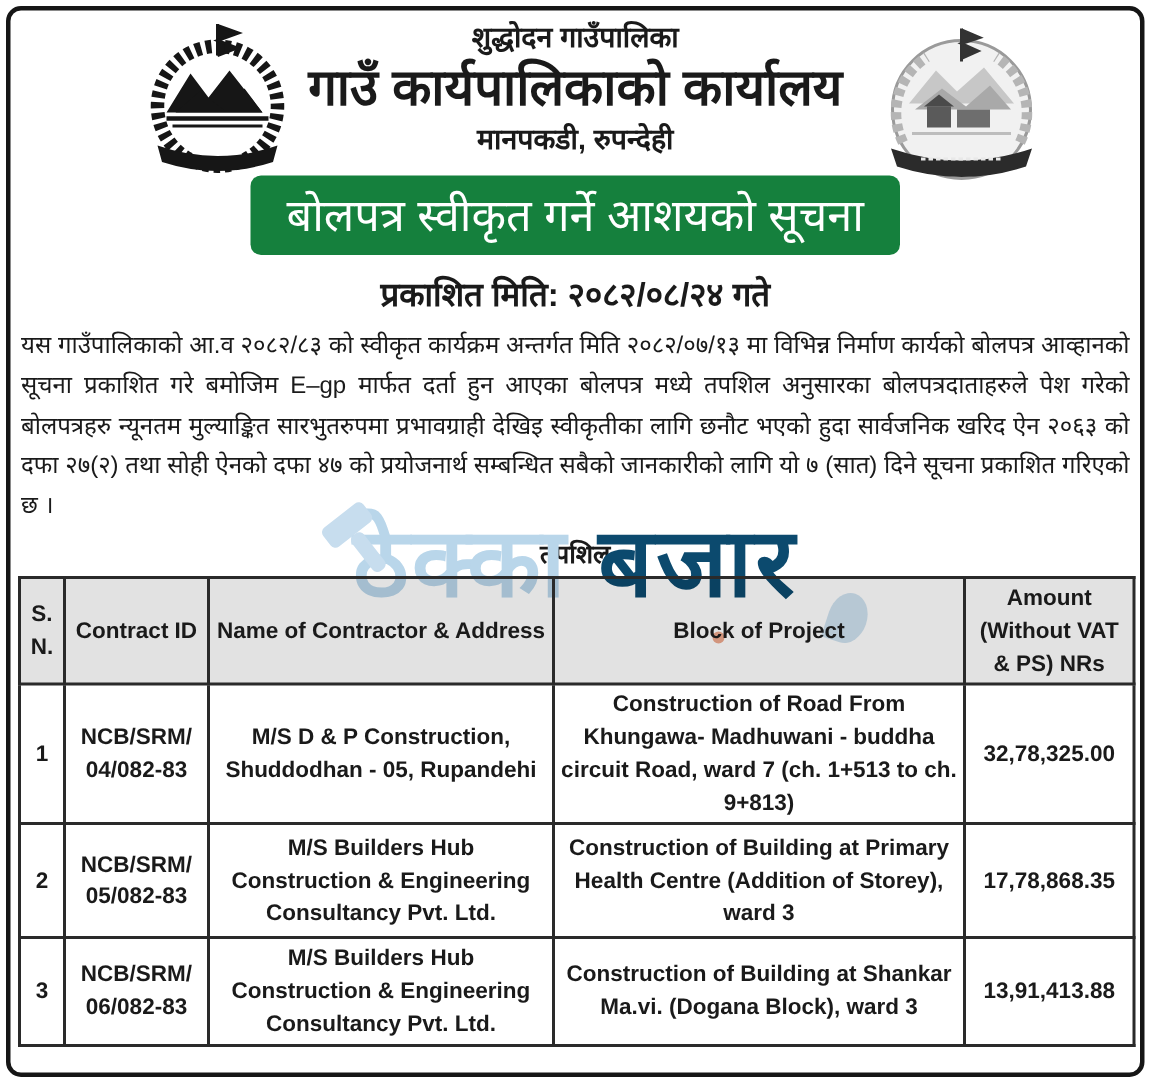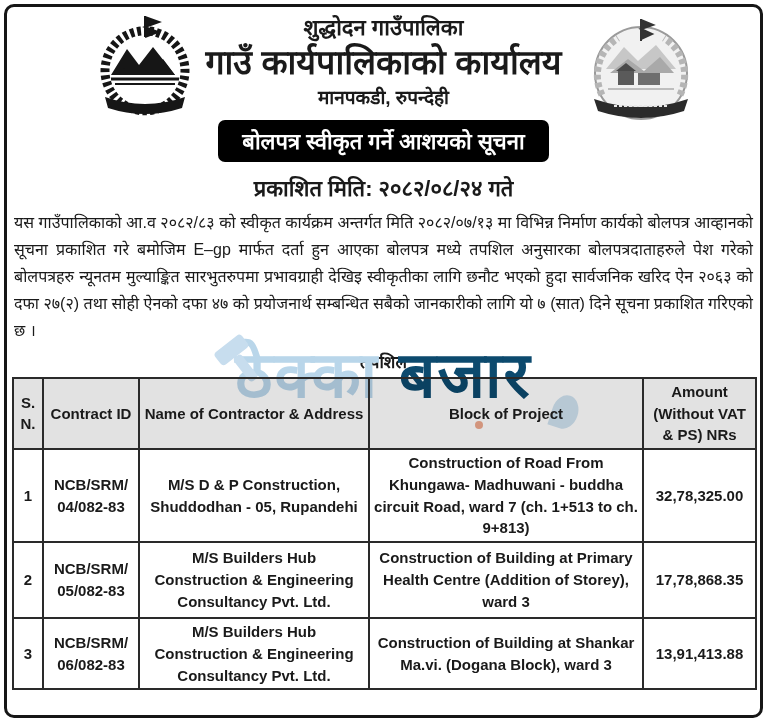--- a/index.html
+++ b/index.html
@@ -6,27 +6,27 @@
   body{font-family:"Liberation Sans",sans-serif;color:#1a1a1a;}
   .doc{position:relative;width:767px;height:722px;background:#fff;overflow:hidden;}
   .frame{position:absolute;left:4px;top:4px;right:4px;bottom:4px;
          border:3px solid #161616;border-radius:10px;}
   .content{position:absolute;left:7px;top:7px;right:7px;bottom:7px;overflow:hidden;}
 
   
   .hdr{position:relative;text-align:center;padding-top:8px;}
   .emblem-left{position:absolute;left:80px;top:6px;}
   .emblem-right{position:absolute;right:58px;top:8px;}
-  .muni{font-size:22px;font-weight:700;line-height:1.2;}
+  .muni{font-size:19px;font-weight:700;line-height:1.2;}
   .office{font-size:34px;font-weight:700;line-height:1.25;}
   .addr{font-size:19px;font-weight:700;line-height:1.45;}
 
   
   .banner-wrap{text-align:center;margin-top:9px;}
-  .banner{display:inline-block;background:#000000;color:#fff;font-size:22px;font-weight:700;
+  .banner{display:inline-block;background:#15803d;color:#fff;font-size:30px;font-weight:400;
           padding:5px 24px 7px;border-radius:7px;}
   .pub{ text-align:center;font-size:22px;font-weight:700;margin-top:10px;}
 
   
   .bodytext{margin:8px 7px 0;text-align:justify;font-size:16px;line-height:1.68;}
   .caption{text-align:center;font-weight:700;font-size:17px;margin-top:5px;}
 
   
   .wm{position:absolute;left:0;top:322px;width:100%;text-align:center;z-index:0;
       font-weight:700;font-size:64px;letter-spacing:2px;white-space:nowrap;pointer-events:none;}

